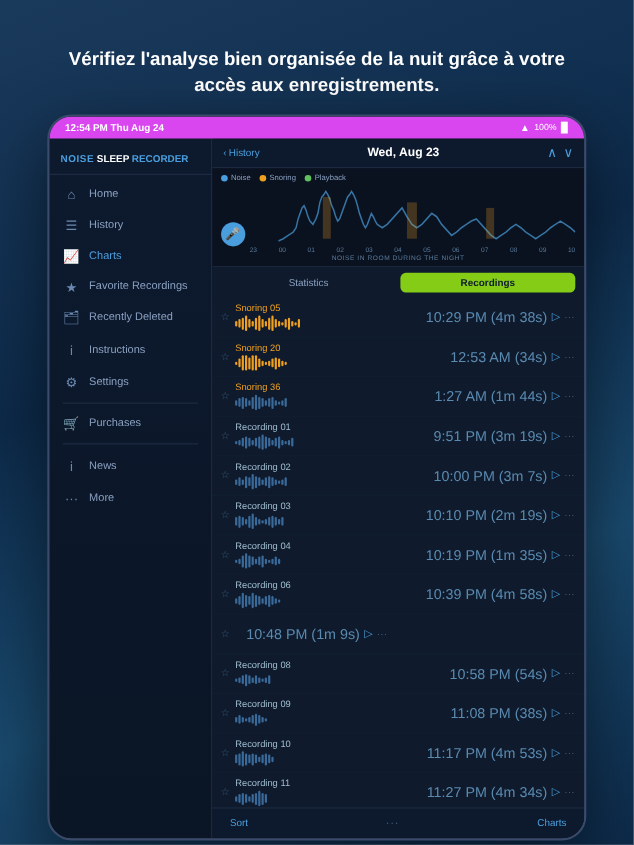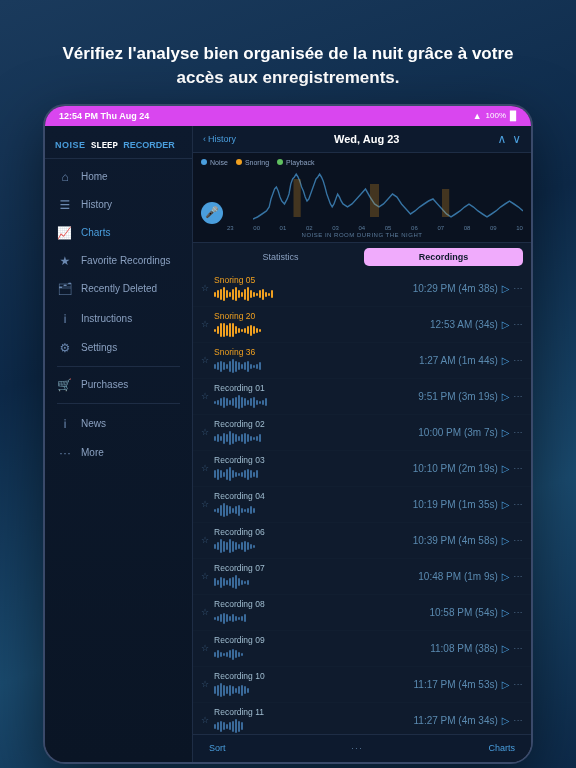--- a/index.html
+++ b/index.html
@@ -78,21 +78,20 @@
     .sidebar-logo .prime {
       color: #4a9edd;
       font-size: 9px;
       font-weight: 700;
       letter-spacing: 0.5px;
     }
     .sidebar-logo .sleep {
       color: white;
       font-size: 9px;
       font-weight: 700;
-      font-family: Liberation Mono, monospace;
     }
     .sidebar-logo .recorder {
       color: #4a9edd;
       font-size: 9px;
       font-weight: 700;
     }
     .sidebar-nav {
       flex: 1;
       padding: 4px 0;
     }
@@ -240,21 +239,21 @@
       padding: 4px 0;
       font-size: 9px;
       border-radius: 5px;
       cursor: pointer;
     }
     .tab-btn.inactive {
       color: #8aa0c0;
       background: transparent;
     }
     .tab-btn.active {
-      background: #f0abfc;
+      background: #84cc16;
       color: #0f1b2d;
       font-weight: 600;
     }
     
     .recordings-list {
       flex: 1;
       overflow-y: auto;
       scrollbar-width: none;
     }
     .recordings-list::-webkit-scrollbar { display: none; }
@@ -288,21 +287,21 @@
       gap: 1px;
       height: 14px;
     }
     .waveform-bar {
       width: 2px;
       background: #3a6a9a;
       border-radius: 1px;
       flex-shrink: 0;
     }
     .rec-time {
-      font-size: 10px;
+      font-size: 13px;
       color: #5a8ab0;
       text-align: right;
       flex-shrink: 0;
       margin-left: 10px;
       white-space: nowrap;
     }
     .rec-actions {
       display: flex;
       align-items: center;
       gap: 4px;
@@ -717,37 +716,20 @@
           </div>
           <div class="rec-time">10:39 PM (4m 58s)</div>
           <div class="rec-actions">
             <span class="play-btn">▷</span>
             <span class="more-btn">···</span>
           </div>
         </div>
 
         <div class="recording-item">
           <span class="star-icon">☆</span>
-          <div class="rec-info">
-            <div class="rec-name">Recording 07</div>
-            <div class="waveform">
-              <div class="waveform-bar h3"></div>
-                <div class="waveform-bar h2"></div>
-                <div class="waveform-bar h4"></div>
-                <div class="waveform-bar h3"></div>
-                <div class="waveform-bar h2"></div>
-                <div class="waveform-bar h3"></div>
-                <div class="waveform-bar h4"></div>
-                <div class="waveform-bar h5"></div>
-                <div class="waveform-bar h3"></div>
-                <div class="waveform-bar h2"></div>
-                <div class="waveform-bar h1"></div>
-                <div class="waveform-bar h2"></div>
-            </div>
-          </div>
           <div class="rec-time">10:48 PM (1m 9s)</div>
           <div class="rec-actions">
             <span class="play-btn">▷</span>
             <span class="more-btn">···</span>
           </div>
         </div>
 
         <div class="recording-item">
           <span class="star-icon">☆</span>
           <div class="rec-info">

